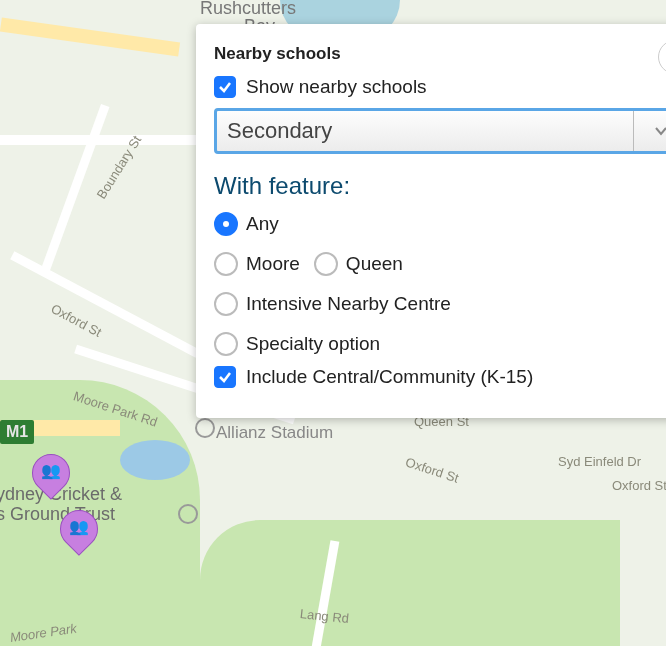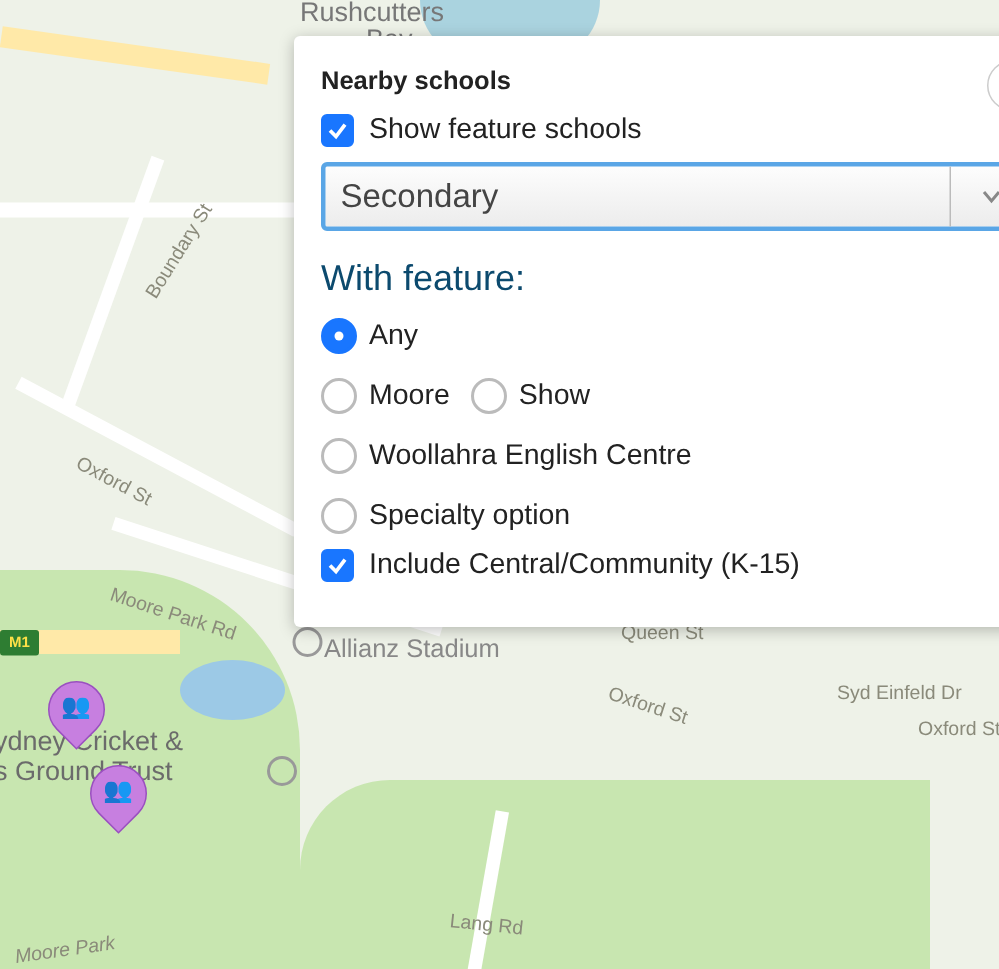--- a/index.html
+++ b/index.html
@@ -4,21 +4,21 @@
 <style>
 * { box-sizing: border-box; margin: 0; padding: 0; }
 html,body{width:666px;height:646px;overflow:hidden;font-family:Arial,Helvetica,sans-serif;}
 .map-bg{position:absolute;inset:0;background:#eef2e8;}
 .park{position:absolute;background:#c8e6b0;}
 .water{position:absolute;background:#aad3df;}
 .road{position:absolute;background:#fff;}
 .road.big{background:#ffe9a8;}
 .road-label{position:absolute;color:#8a8a7a;font-size:13px;white-space:nowrap;transform-origin:left center;}
 .place-label{position:absolute;color:#777;font-size:15px;white-space:nowrap;}
-.mshield{position:absolute;padding:3px 6px;background:#2e7d32;color:#fde047;font-weight:700;font-size:10px;border-radius:2px;}
+.mshield{position:absolute;padding:3px 6px;background:#2e7d32;color:#e5e5e5;font-weight:700;font-size:16px;border-radius:2px;}
 .marker{position:absolute;width:38px;height:38px;}
 .marker .pin{width:38px;height:38px;background:#c77fe0;border:1px solid #9a4fc0;border-radius:50% 50% 50% 0;transform:rotate(-45deg);}
 .marker .glyph{position:absolute;top:7px;left:0;width:38px;text-align:center;font-size:16px;color:#fff;}
 .panel{position:absolute;left:196px;top:24px;width:512px;background:#fff;border-radius:4px;box-shadow:0 2px 10px rgba(0,0,0,.25);padding:20px 18px 20px 18px;}
 .minbtn{position:absolute;top:16px;right:16px;width:34px;height:34px;border:1px solid #ccc;border-radius:50%;background:#fff;display:flex;align-items:center;justify-content:center;cursor:pointer;}
 .minbtn svg{width:12px;height:12px;}
 .panel-title{font-size:17px;font-weight:700;color:#222;margin-bottom:12px;}
 .row{display:flex;align-items:center;margin-bottom:10px;}
 .cb{width:22px;height:22px;border-radius:4px;border:1px solid #999;background:#fff;margin-right:10px;display:flex;align-items:center;justify-content:center;cursor:pointer;flex:0 0 auto;}
 .cb.checked{background:#1976ff;border-color:#1976ff;}
@@ -96,21 +96,21 @@
   </div>
 
   <div class="panel-title">Nearby schools</div>
 
   <div class="row">
     <div class="cb checked">
       <svg width="14" height="14" viewBox="0 0 14 14">
           <path d="M2 7 L6 11 L12 3" fill="none" stroke="#fff" stroke-width="2.5"></path>
         </svg>
     </div>
-    <span class="lbl">Show feature schools</span>
+    <span class="lbl">Show nearby schools</span>
   </div>
 
   <div class="select">
     <div class="sval">Secondary</div>
     <div class="sarrow">
       <svg width="14" height="14" viewBox="0 0 14 14">
           <path d="M2 4 L7 10 L12 4" fill="none" stroke="#888" stroke-width="2"></path>
         </svg>
     </div>
   </div>
@@ -124,27 +124,27 @@
         <span class="rl">Any</span>
       </div>
     </div>
     <div class="rwrap">
       <div class="radio">
         <div class="rdot"></div>
         <span class="rl">Moore</span>
       </div>
       <div class="radio">
         <div class="rdot"></div>
-        <span class="rl">Show</span>
+        <span class="rl">Queen</span>
       </div>
     </div>
     <div class="rwrap">
       <div class="radio">
         <div class="rdot"></div>
-        <span class="rl">Woollahra English Centre</span>
+        <span class="rl">Intensive Nearby Centre</span>
       </div>
     </div>
     <div class="rwrap" style="margin-bottom:2px;">
       <div class="radio">
         <div class="rdot"></div>
         <span class="rl">Specialty option</span>
       </div>
     </div>
   </div>
 

